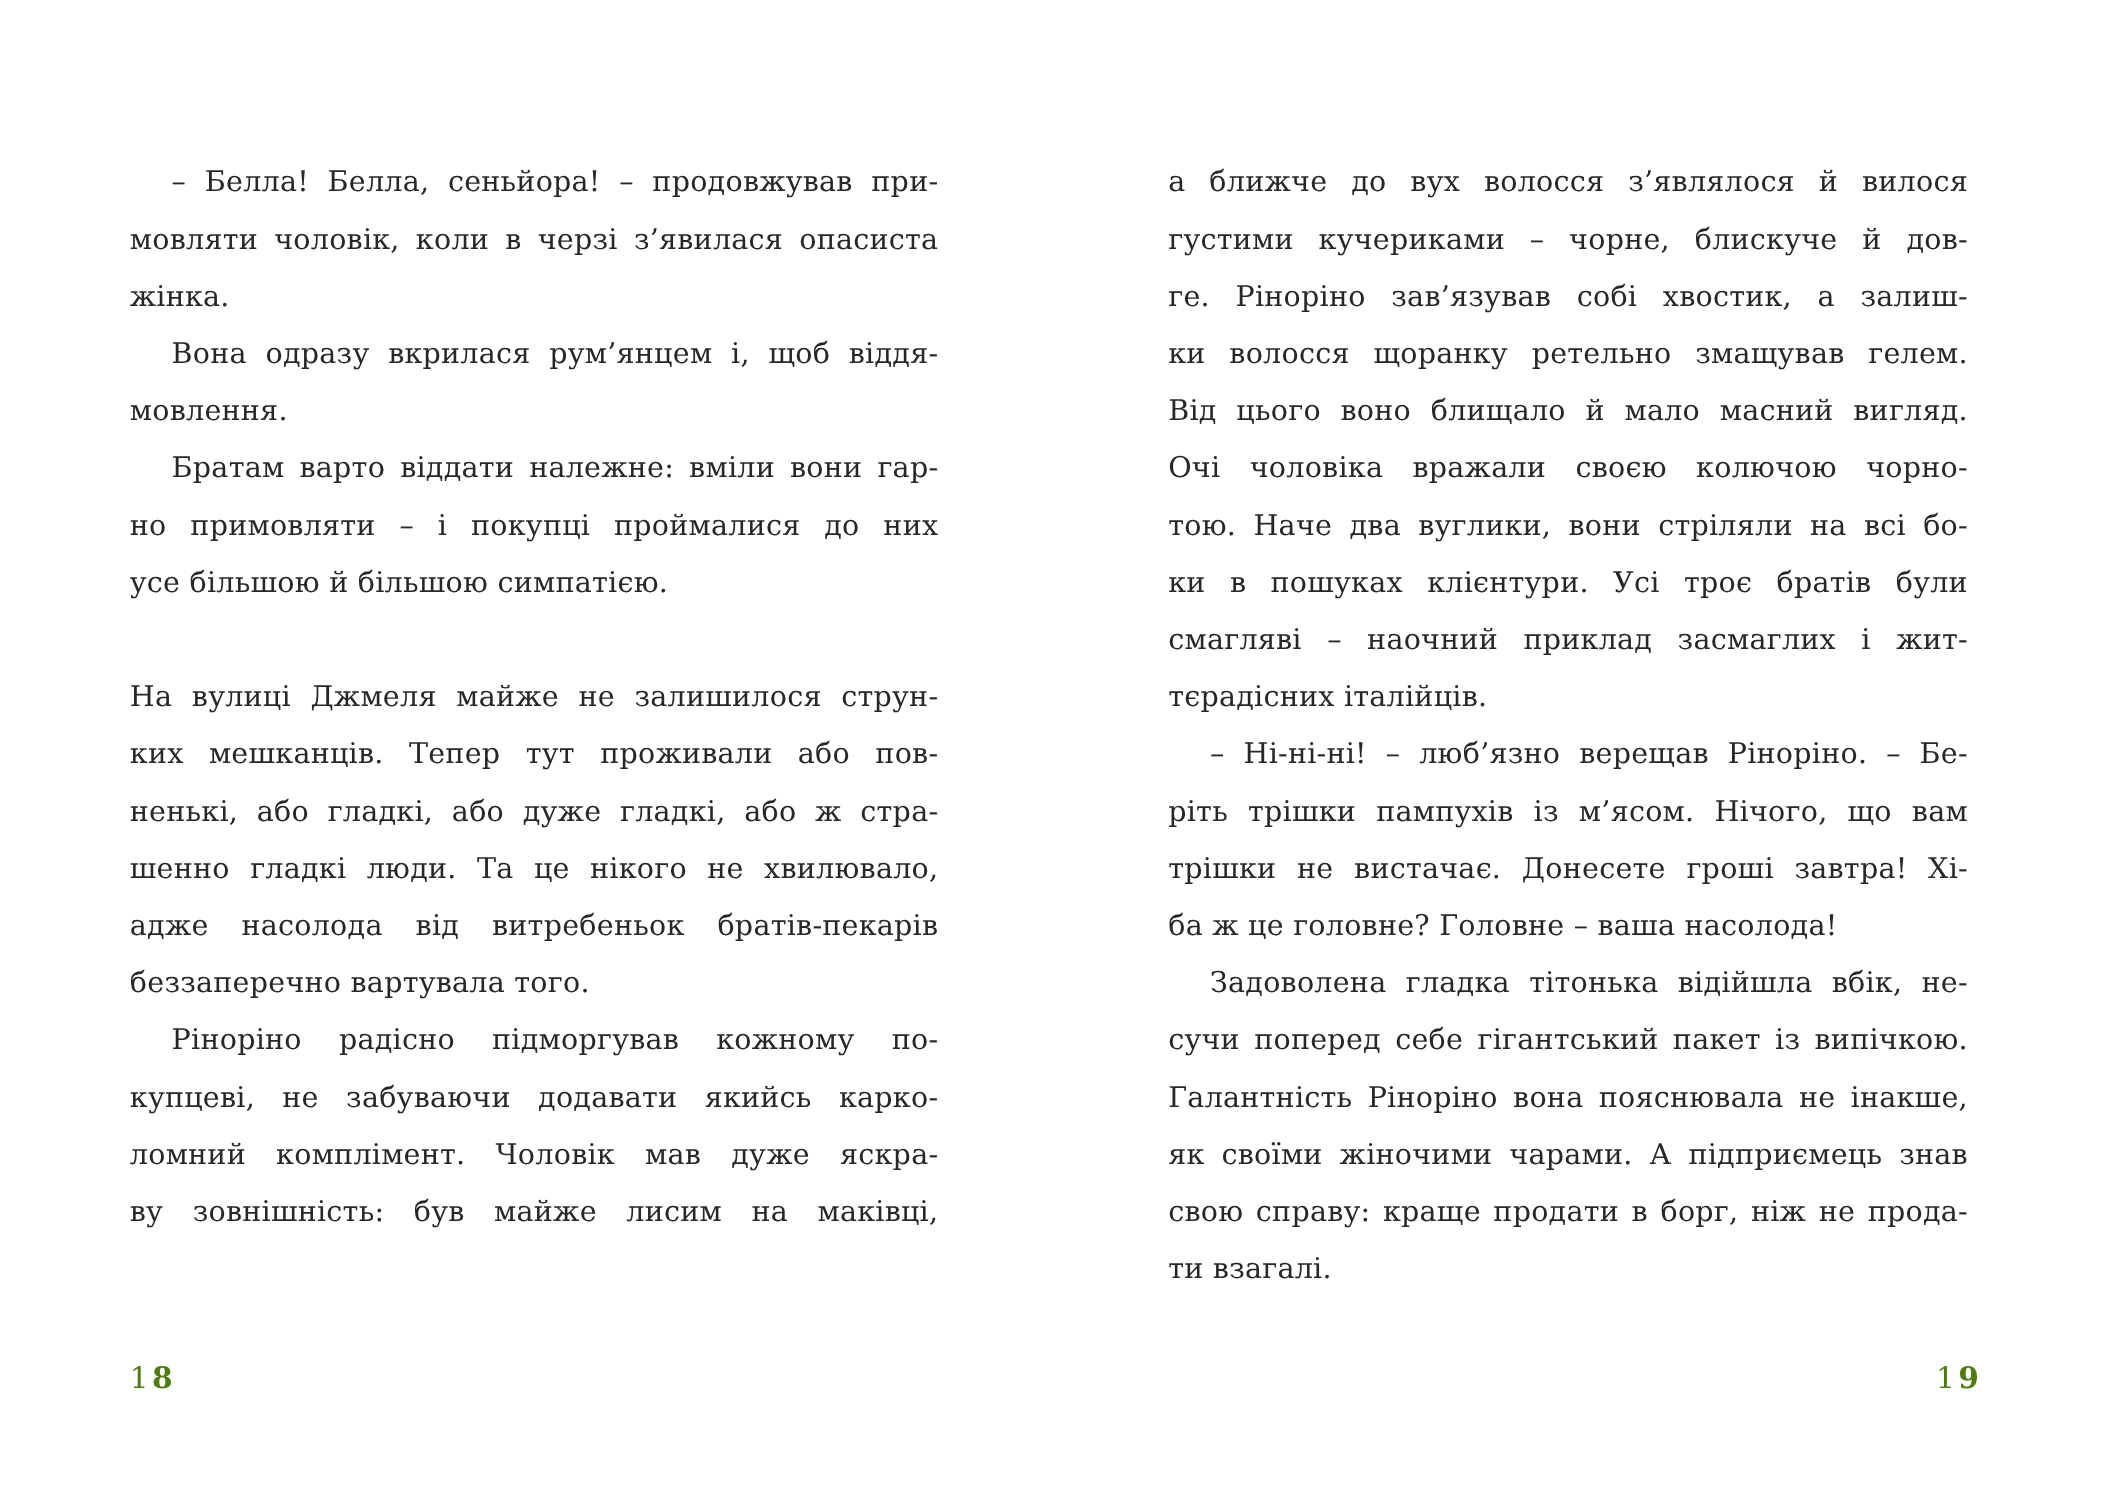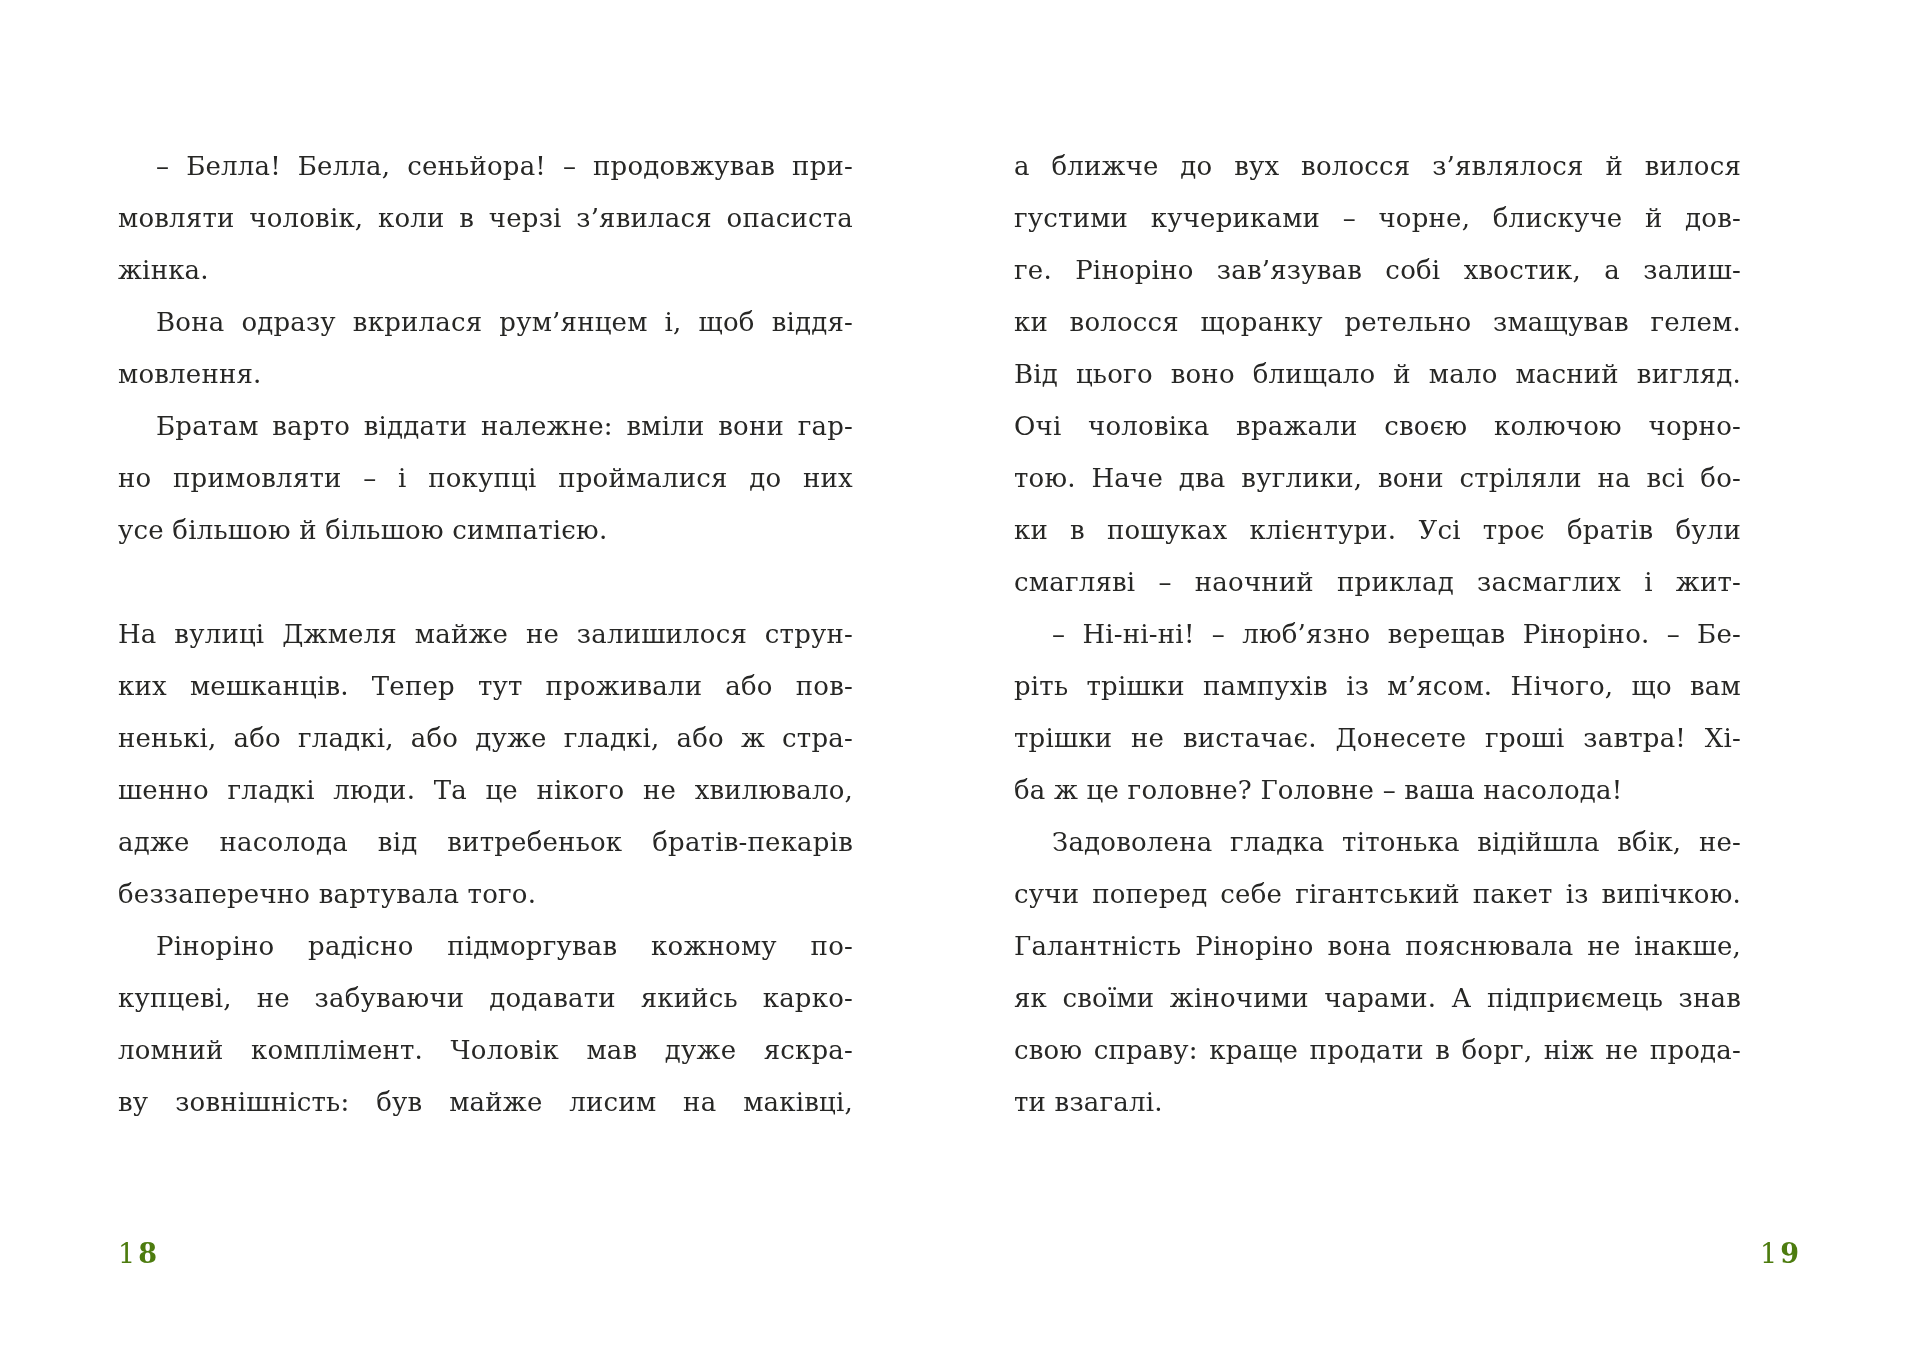--- a/index.html
+++ b/index.html
@@ -19,21 +19,21 @@
     position: absolute;
     inset: 0;
     background: #ffffff;
     text-decoration: underline;
   }
   .text-column {
     position: absolute;
     top: 140px;
   }
   .col-left  { left: 118px;  width: 735px; }
-  .col-right { left: 1014px; width: 727px; }
+  .col-right { left: 1062px; width: 727px; }
   .line {
     height: 52px;
     line-height: 52px;
     font-size: 26px;
     letter-spacing: 0.2px;
     text-align: justify;
     text-align-last: justify;
     overflow: hidden;
     white-space: normal;
   }
@@ -101,20 +101,21 @@
     <div class="text-column col-right">
         <div class="line">а ближче до вух волосся з’являлося й вилося</div>
         <div class="line">густими кучериками – чорне, блискуче й дов-</div>
         <div class="line">ге. Ріноріно зав’язував собі хвостик, а залиш-</div>
         <div class="line">ки волосся щоранку ретельно змащував гелем.</div>
         <div class="line">Від цього воно блищало й мало масний вигляд.</div>
         <div class="line">Очі чоловіка вражали своєю колючою чорно-</div>
         <div class="line">тою. Наче два вуглики, вони стріляли на всі бо-</div>
         <div class="line">ки в пошуках клієнтури. Усі троє братів були</div>
         <div class="line">смагляві – наочний приклад засмаглих і жит-</div>
+        <div class="line end">тєрадісних італійців.</div>
         <div class="line indent">– Ні-ні-ні! – люб’язно верещав Ріноріно. – Бе-</div>
         <div class="line">ріть трішки пампухів із м’ясом. Нічого, що вам</div>
         <div class="line">трішки не вистачає. Донесете гроші завтра! Хі-</div>
         <div class="line end">ба ж це головне? Головне – ваша насолода!</div>
         <div class="line indent">Задоволена гладка тітонька відійшла вбік, не-</div>
         <div class="line">сучи поперед себе гігантський пакет із випічкою.</div>
         <div class="line">Галантність Ріноріно вона пояснювала не інакше,</div>
         <div class="line">як своїми жіночими чарами. А підприємець знав</div>
         <div class="line">свою справу: краще продати в борг, ніж не прода-</div>
         <div class="line end">ти взагалі.</div>

